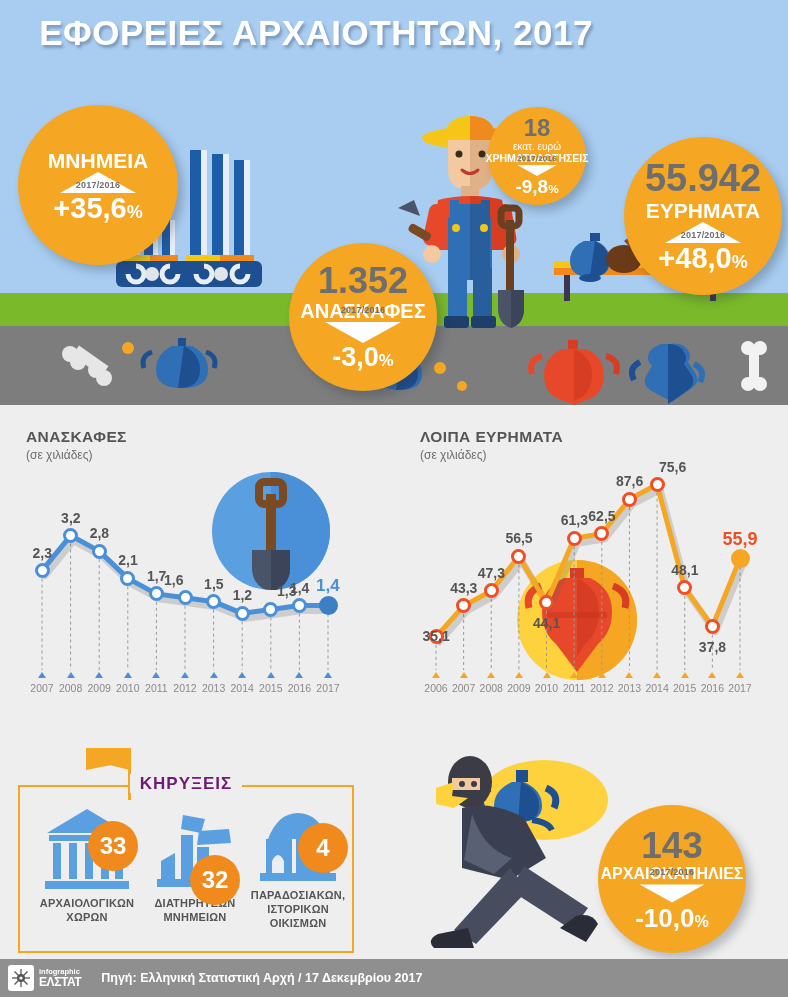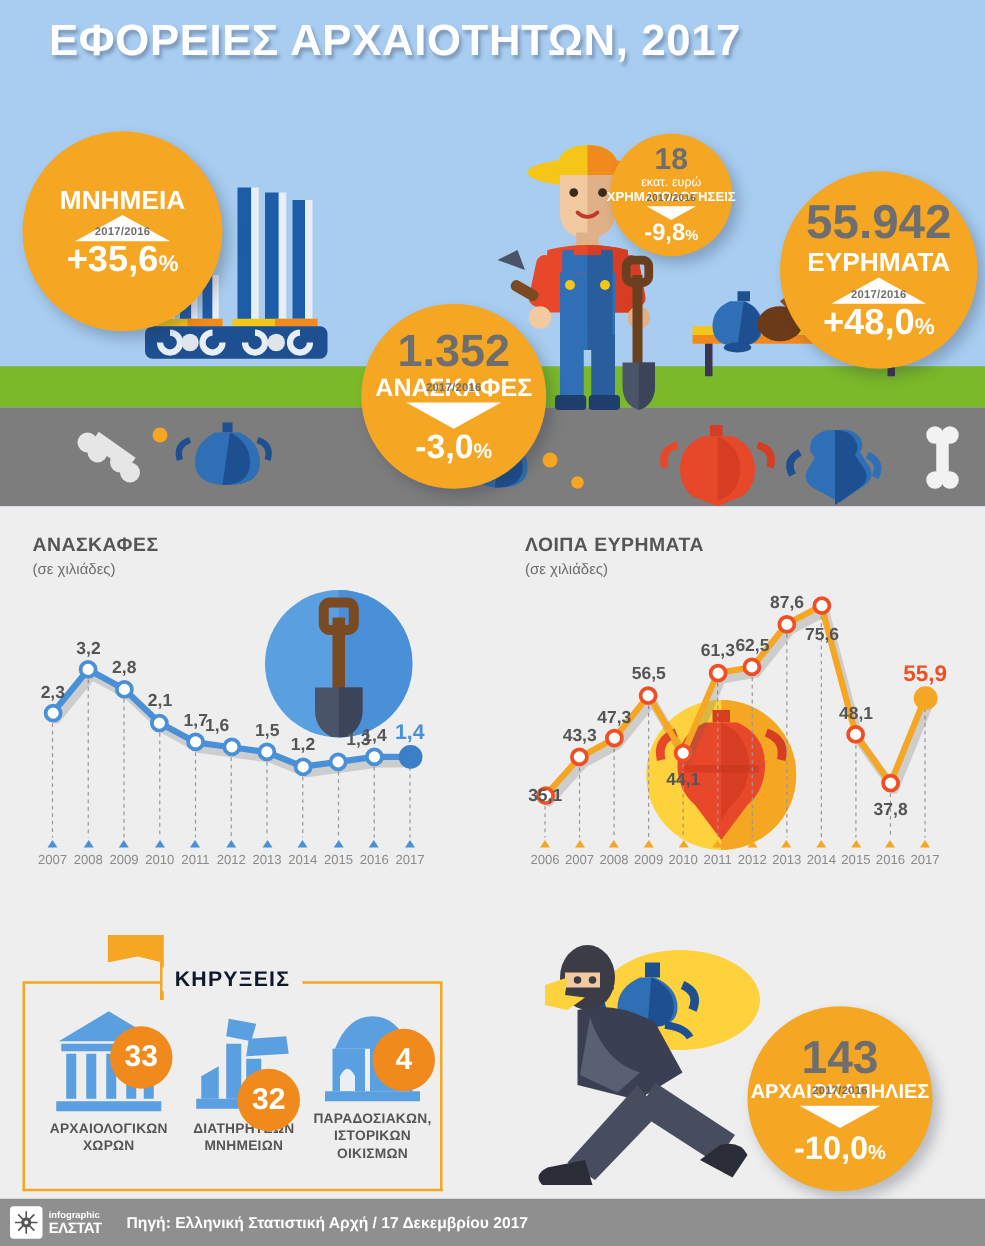--- a/index.html
+++ b/index.html
@@ -107,21 +107,21 @@
     position:absolute; left:18px; top:785px; width:336px; height:168px;
     border:2px solid #f5a623; border-top:none;
   }
   #declarations-box::before, #declarations-box::after {
     content:""; position:absolute; top:0; height:2px; background:#f5a623;
   }
   #declarations-box::before { left:0; width:110px; }
   #declarations-box::after { right:0; width:110px; }
   .decl-title {
     position:absolute; left:0; right:0; top:-11px; text-align:center;
-    font-size:17px; font-weight:bold; color:#0f172a; letter-spacing:1px;
+    font-size:17px; font-weight:bold; color:#701a75; letter-spacing:1px;
   }
   .decl-title span { background:#eeeeee; padding:0 10px; }
   .flagpole { position:absolute; left:128px; top:748px; width:3px; height:52px; background:#f5a623; }
   .flag {
     position:absolute; left:86px; top:748px; width:44px; height:22px; background:#f5a623;
     clip-path:polygon(0 0,100% 0,100% 100%,55% 78%,0 100%);
   }
   .decl-item { position:absolute; text-align:center; }
   .decl-lbl { font-size:11px; font-weight:bold; color:#555555; line-height:1.25; letter-spacing:.2px; }
   .decl-bubble {
@@ -460,21 +460,21 @@
         <div class="xlabel" style="width: 34px; left: 137.182px; top: 254px;">2011</div>
         <div class="dot orange" style="left: 174.318px; top: 98.3px;"></div>
         <div class="vlabel" style="left: 168.318px; top: 79.8px;">62,5</div>
         <div class="tick-up o" style="left: 177.818px; top: 244px;"></div>
         <div class="xlabel" style="width: 34px; left: 164.818px; top: 254px;">2012</div>
         <div class="dot orange" style="left: 201.955px; top: 63.708px;"></div>
         <div class="vlabel" style="left: 195.955px; top: 45.208px;">87,6</div>
         <div class="tick-up o" style="left: 205.455px; top: 244px;"></div>
         <div class="xlabel" style="width: 34px; left: 192.455px; top: 254px;">2013</div>
         <div class="dot orange" style="left: 229.591px; top: 49.044px;"></div>
-        <div class="vlabel" style="left: 224px; top: 30.544px; margin-top: 40px;">75,6</div>
+        <div class="vlabel" style="left: 239px; top: 30.544px;">75,6</div>
         <div class="tick-up o" style="left: 233.091px; top: 244px;"></div>
         <div class="xlabel" style="width: 34px; left: 220.091px; top: 254px;">2014</div>
         <div class="dot orange" style="left: 257.227px; top: 152.444px;"></div>
         <div class="vlabel" style="left: 251.227px; top: 133.944px;">48,1</div>
         <div class="tick-up o" style="left: 260.727px; top: 244px;"></div>
         <div class="xlabel" style="width: 34px; left: 247.727px; top: 254px;">2015</div>
         <div class="dot orange" style="left: 284.864px; top: 191.172px;"></div>
         <div class="vlabel" style="left: 278.864px; top: 210.672px;">37,8</div>
         <div class="tick-up o" style="left: 288.364px; top: 244px;"></div>
         <div class="xlabel" style="width: 34px; left: 275.364px; top: 254px;">2016</div>

